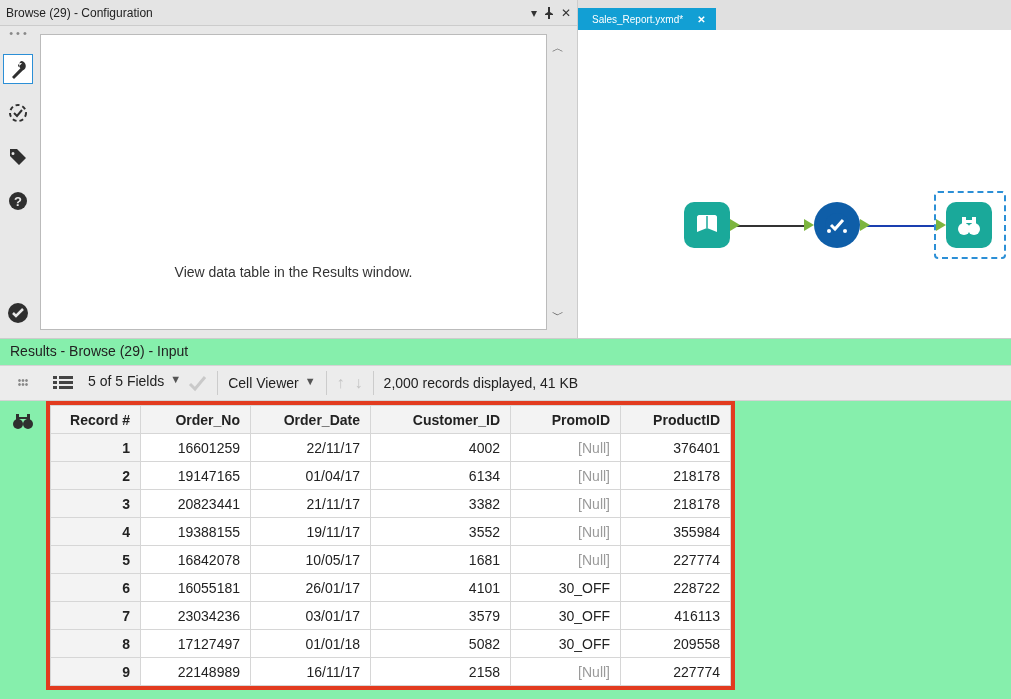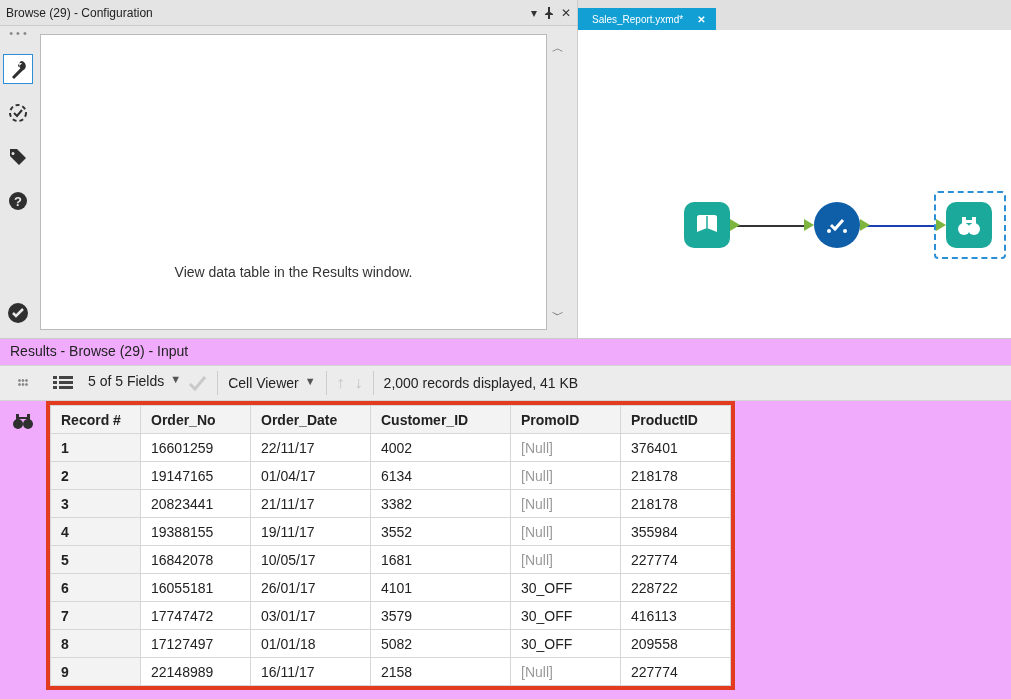--- a/index.html
+++ b/index.html
@@ -69,21 +69,21 @@
     width:0; height:0; position:absolute; top:50%; transform:translateY(-50%);
   }
   .port.out { right:-10px; border-top:6px solid transparent; border-bottom:6px solid transparent; border-left:10px solid #7db53e; }
   .port.in  { left:-10px;  border-top:6px solid transparent; border-bottom:6px solid transparent; border-left:10px solid #7db53e; }
   .wire { position:absolute; height:2px; }
   .selected-box {
     position:absolute; border:2px dashed #2b8fd6; border-radius:4px;
   }
 
   
-  .results-pane { height: 361px; background:#f0abfc; border-top:1px solid #ccc; display:flex; flex-direction:column;}
+  .results-pane { height: 361px; background:#86efac; border-top:1px solid #ccc; display:flex; flex-direction:column;}
   .results-header { height:26px; padding:4px 10px; font-size:14px; }
   .results-toolbar {
     height:36px; display:flex; align-items:center; gap:10px; padding:0 8px;
     border-top:1px solid #d4d4d4; border-bottom:1px solid #d4d4d4; background:#ececec;
   }
   .res-tool { width:30px; height:28px; display:flex; align-items:center; justify-content:center; cursor:pointer; color:#444;}
   .res-tool.dots{ flex-direction:column; gap:0; line-height:4px; color:#888; font-size:10px;}
   .field-chip { display:flex; align-items:flex-start; gap:6px; }
   .dd { color:#555; font-size:11px;}
   .check { color:#bfbfbf; }
@@ -94,21 +94,21 @@
   .results-body { flex:1; display:flex; overflow:hidden; }
   .results-left {
     width:46px; display:flex; flex-direction:column; align-items:center; padding-top:6px; gap:8px;
   }
   .table-wrap { flex:1; overflow:auto; padding:0 6px 6px 0; }
   .tbl-outline { border:4px solid #e23b1f; display:inline-block; }
   table.data {
     border-collapse:collapse; background:#fff; font-size:14px;
   }
   table.data th, table.data td {
-    border:1px solid #d6d6d6; padding:4px 10px; text-align:left; height:28px;
+    border:1px solid #d6d6d6; padding:4px 10px; text-align:right; height:28px;
     white-space:nowrap;
   }
   table.data th { background:#f3f3f3; font-weight:600; }
   table.data td.rownum { background:#f3f3f3; font-weight:600; width:60px;}
   .null { color:#9a9a9a; }
 
   svg { display:block; }
 </style>
 </head>
 <body>
@@ -326,21 +326,21 @@
               <tr>
                 <td class="rownum">6</td>
                 <td>16055181</td>
                 <td>26/01/17</td>
                 <td>4101</td>
                 <td>30_OFF</td>
                 <td>228722</td>
               </tr>
               <tr>
                 <td class="rownum">7</td>
-                <td>17747472</td>
+                <td>23034236</td>
                 <td>03/01/17</td>
                 <td>3579</td>
                 <td>30_OFF</td>
                 <td>416113</td>
               </tr>
               <tr>
                 <td class="rownum">8</td>
                 <td>17127497</td>
                 <td>01/01/18</td>
                 <td>5082</td>

